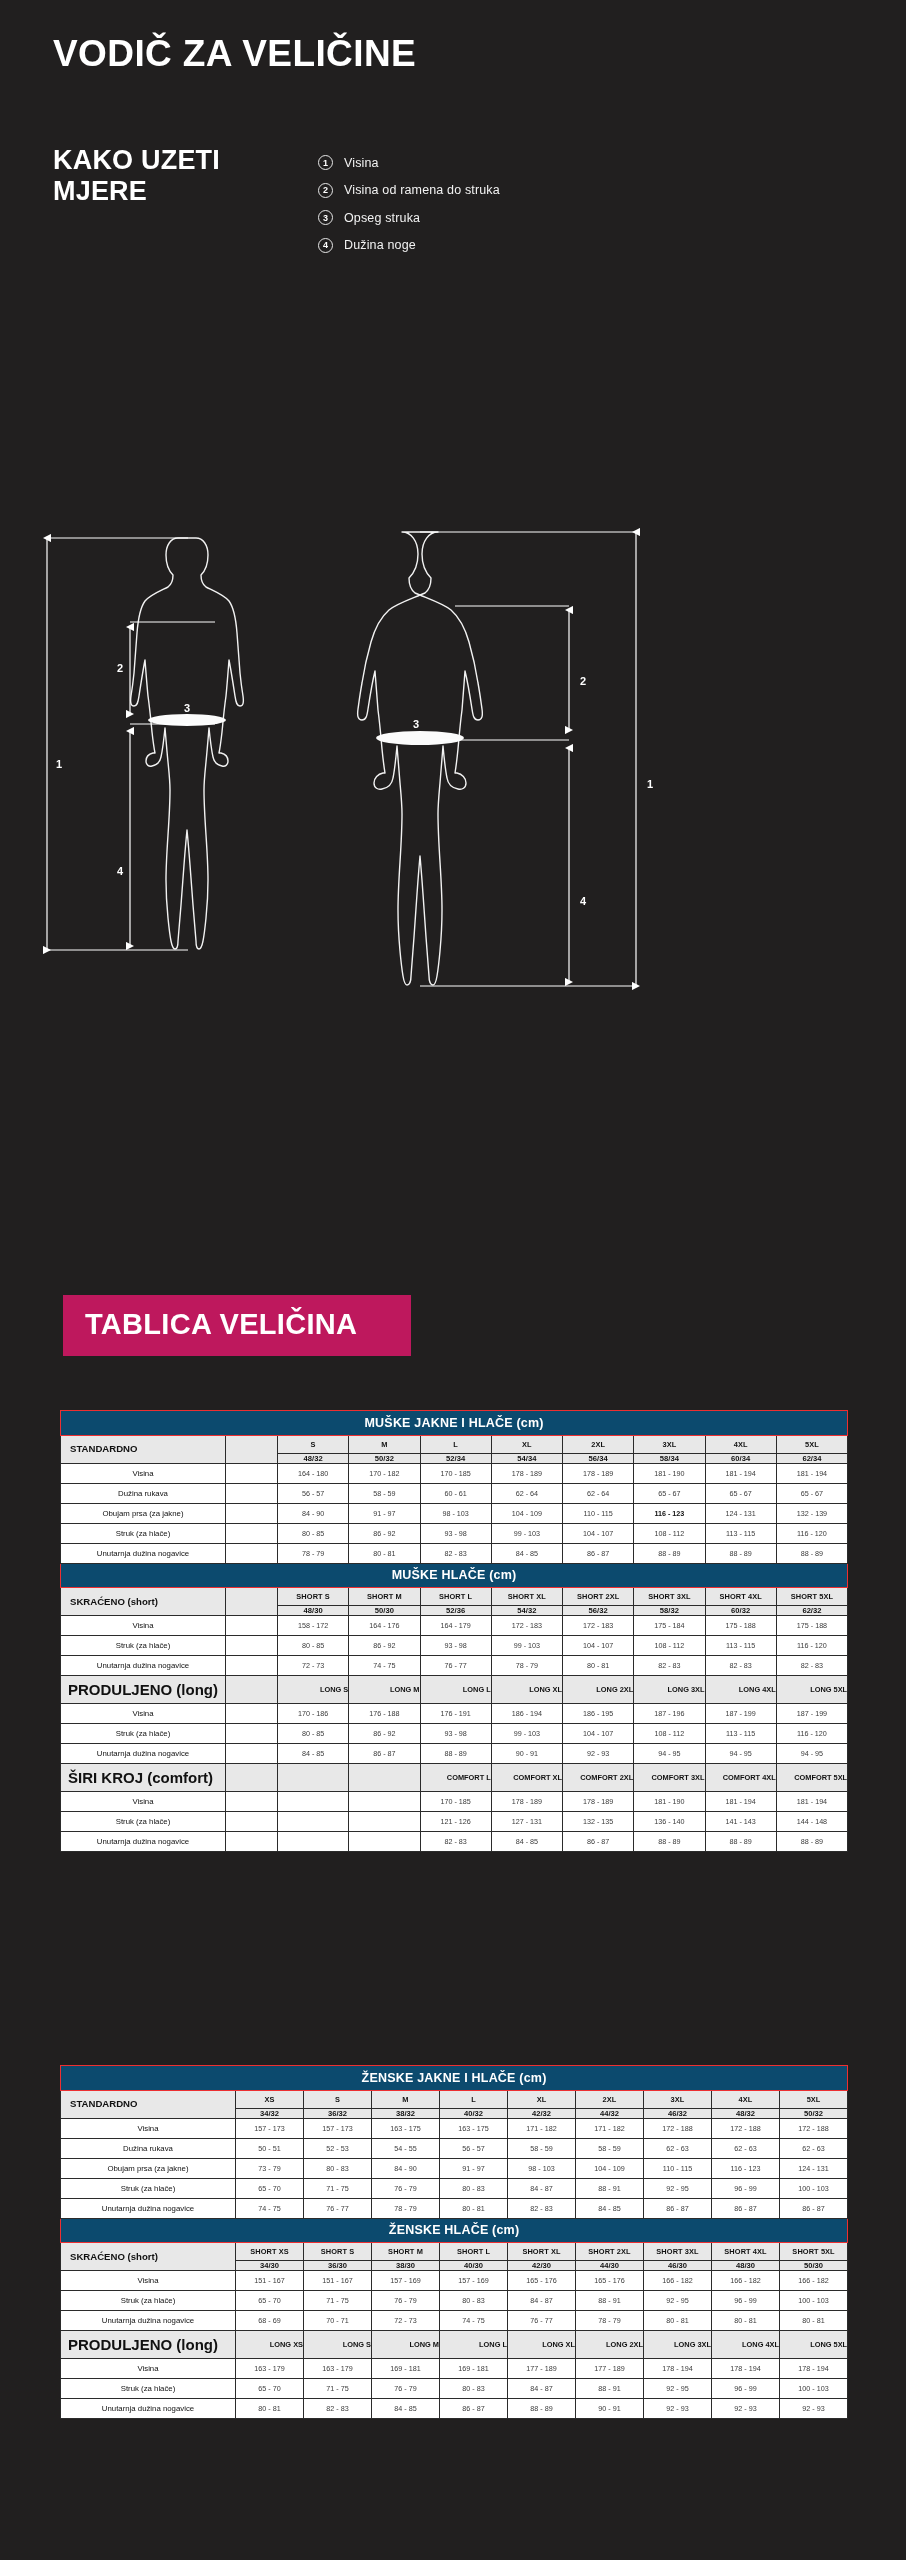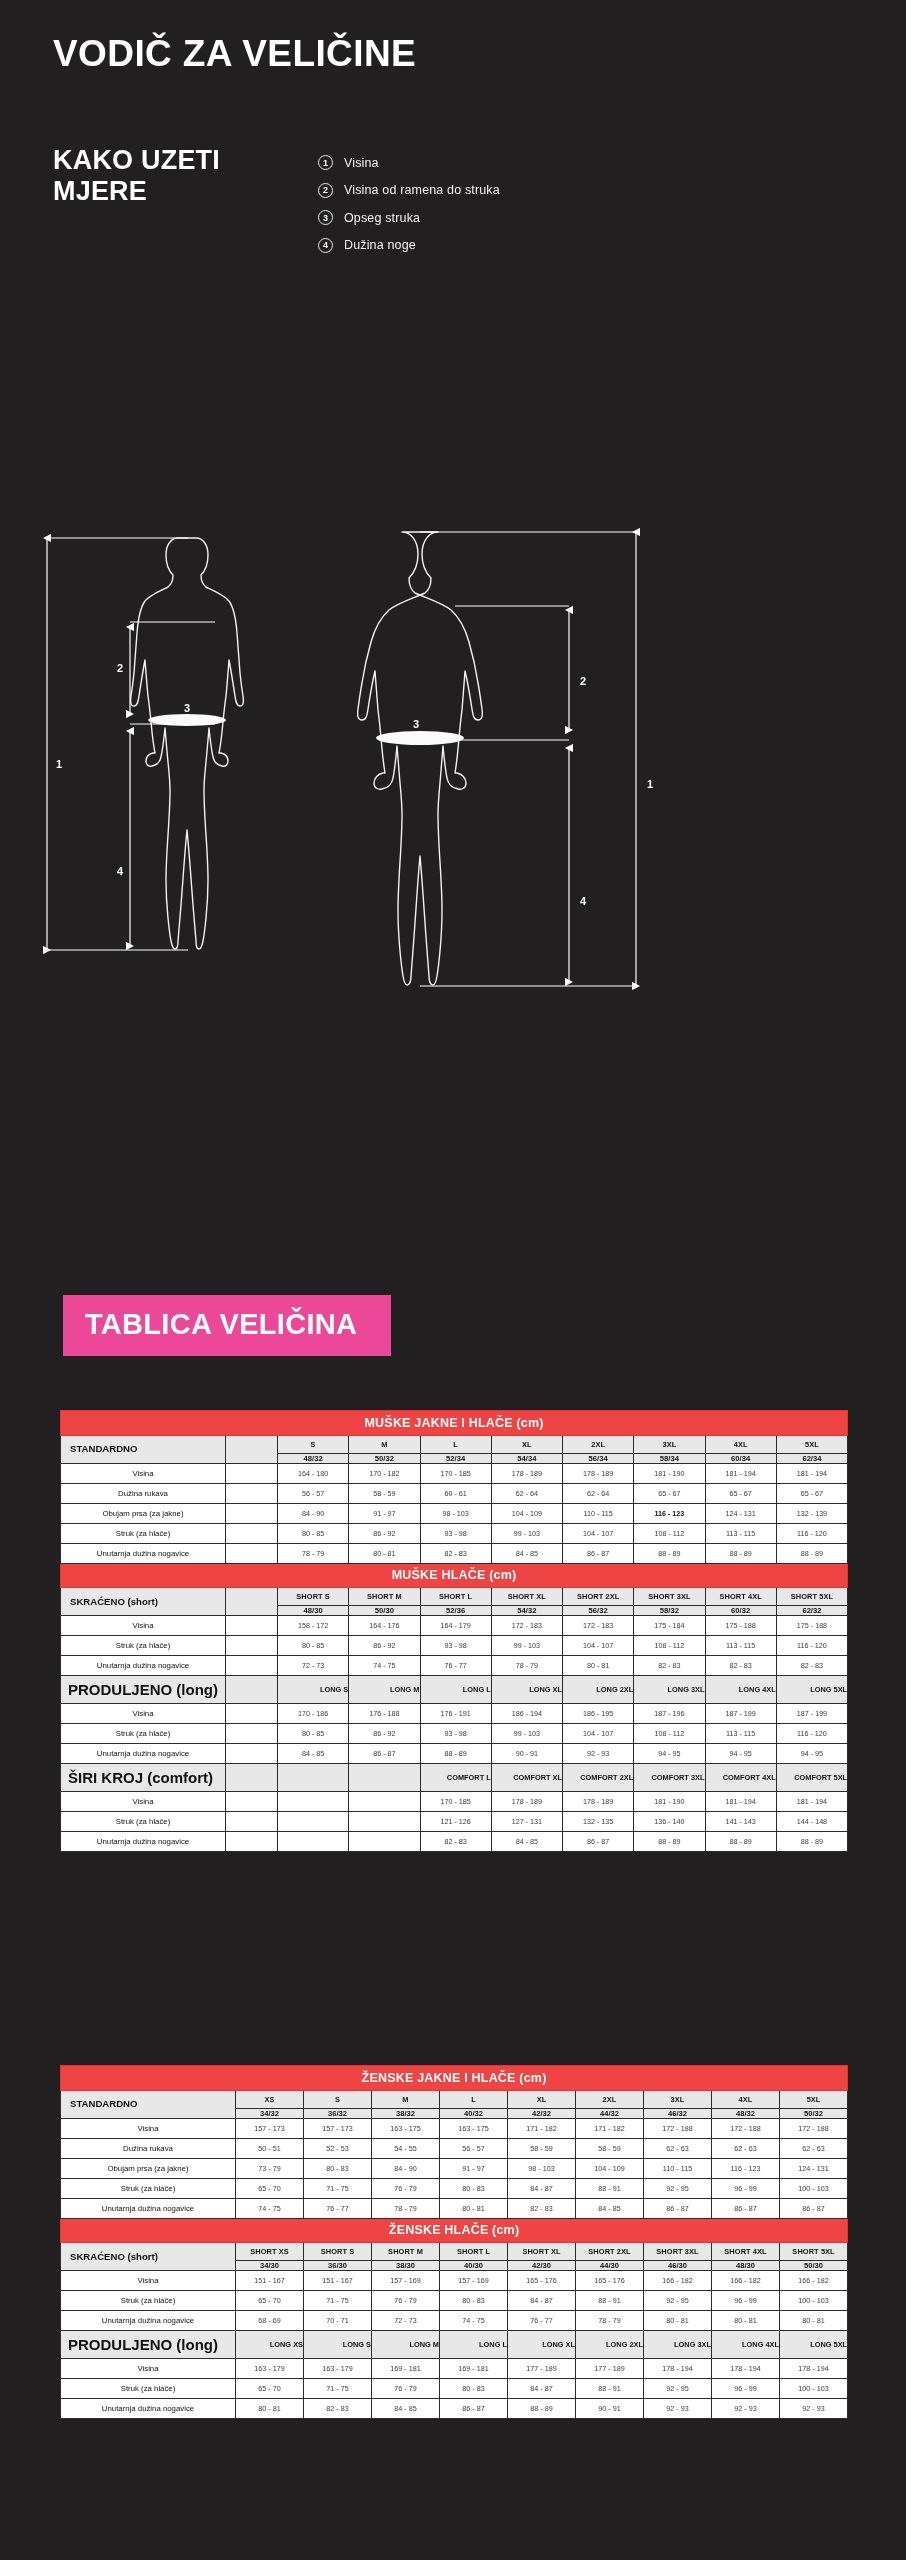--- a/index.html
+++ b/index.html
@@ -33,32 +33,32 @@
   }
   .legend-label { font-size: 12.5px; color: #f2f2f2; letter-spacing: .15px; }
 
   
   .figures { position: absolute; left: 0; top: 500px; width: 906px; height: 560px; }
   .figures svg { display: block; }
 
   
   .tablica-banner {
     position: absolute; left: 63px; top: 1295px;
-    background: #ec4899; color: #fff;
+    background: #be185d; color: #fff;
     font-size: 29px; font-weight: bold;
-    padding: 13px 34px 15px 22px; letter-spacing: .3px;
+    padding: 13px 54px 15px 22px; letter-spacing: .3px;
   }
 
   
   .table-block { position: absolute; left: 60px; width: 787px; }
   table.sz { width: 100%; border-collapse: collapse; table-layout: fixed; }
   table.sz td, table.sz th { border: 1px solid #2b2b2b; }
 
   .banner-cell {
-    background: #ef4444; color: #ffffff;
+    background: #0c4a6e; color: #ffffff;
     font-size: 12.5px; font-weight: bold; text-align: center;
     padding: 4.5px 0 5px; letter-spacing: .2px;
     border: 1px solid #ed2f31 !important;
   }
   .hdr {
     background: #e8e8e8; color: #111;
     font-size: 7.4px; font-weight: bold; text-align: center;
     padding: 4px 0; letter-spacing: .1px;
   }
   .hdr-sub {

